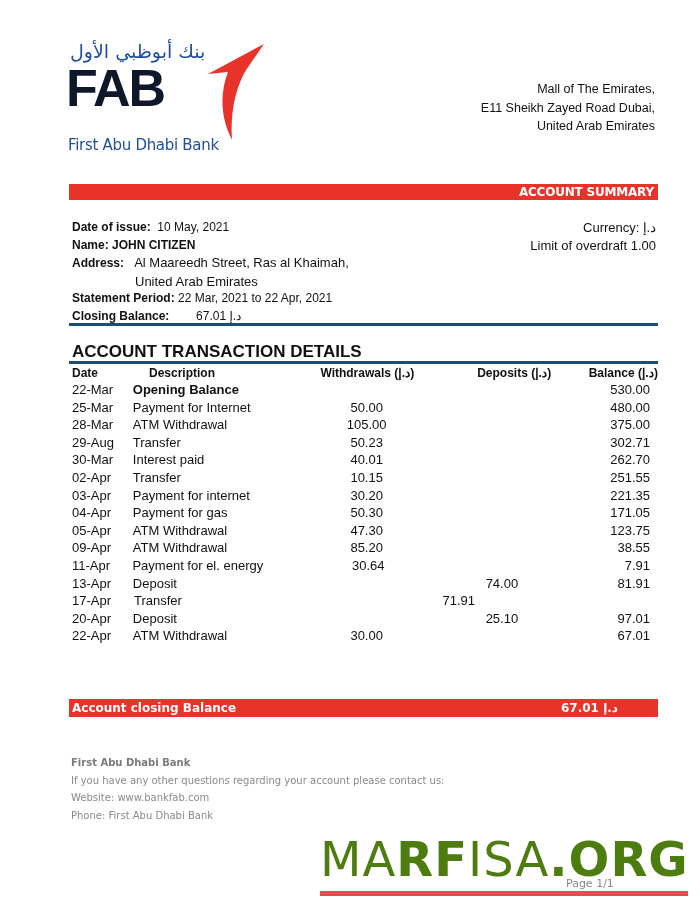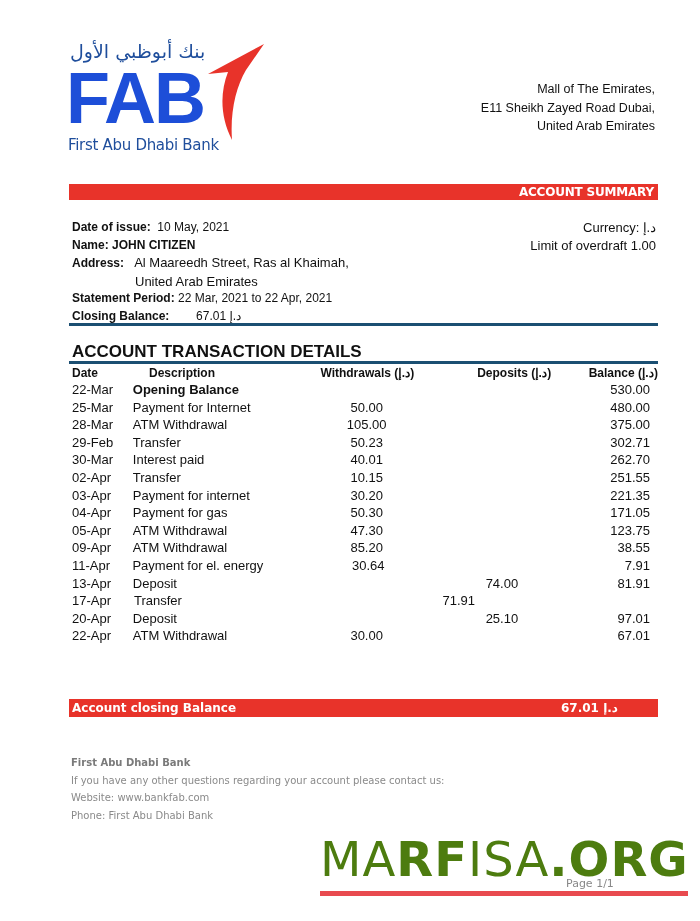--- a/index.html
+++ b/index.html
@@ -4,21 +4,21 @@
 <style>
   html, body { margin:0; padding:0; background:#ffffff; }
   body { width:700px; height:921px; position:relative; overflow:hidden;
          font-family:"Liberation Sans", sans-serif; color:#111; }
 
   
   .logo { position:absolute; left:68px; top:40px; width:200px; height:115px; }
   .logo-arabic { position:absolute; left:2px; top:0px; font-family:"DejaVu Sans", sans-serif;
                  font-size:19px; color:#1f4e9c; direction:rtl; white-space:nowrap; }
   .logo-fab { position:absolute; left:-2px; top:22px; font-family:"Liberation Sans", sans-serif;
-              font-weight:bold; font-size:72px; letter-spacing:-2px; color:#1d4ed8; line-height:1; }
+              font-weight:bold; font-size:52px; letter-spacing:-2px; color:#0f172a; line-height:1; }
   .logo-name { position:absolute; left:0px; top:96px; font-size:15px; color:#1f4e9c;
                font-family:"DejaVu Sans", sans-serif; white-space:nowrap; letter-spacing:-0.3px; }
   .logo-arrow { position:absolute; left:132px; top:2px; }
 
   
   .branch { position:absolute; right:45px; top:80px; text-align:right; font-size:12.5px; line-height:18.5px; color:#111; }
 
   
   .redbar { position:absolute; left:69px; width:589px; background:#e8332a; color:#fff;
             font-family:"DejaVu Sans", sans-serif; font-weight:bold; font-size:12px; }
@@ -156,21 +156,21 @@
         <div class="c-bal">480.00</div>
       </div>
       <div class="trow">
         <div class="c-date">28-Mar</div>
         <div class="c-desc" style="white-space: nowrap;">ATM Withdrawal</div>
         <div class="c-wd">105.00</div>
         <div class="c-dep"></div>
         <div class="c-bal">375.00</div>
       </div>
       <div class="trow">
-        <div class="c-date">29-Feb</div>
+        <div class="c-date">29-Aug</div>
         <div class="c-desc" style="white-space: nowrap;">Transfer</div>
         <div class="c-wd">50.23</div>
         <div class="c-dep"></div>
         <div class="c-bal">302.71</div>
       </div>
       <div class="trow">
         <div class="c-date">30-Mar</div>
         <div class="c-desc" style="white-space: nowrap;">Interest paid</div>
         <div class="c-wd">40.01</div>
         <div class="c-dep"></div>

